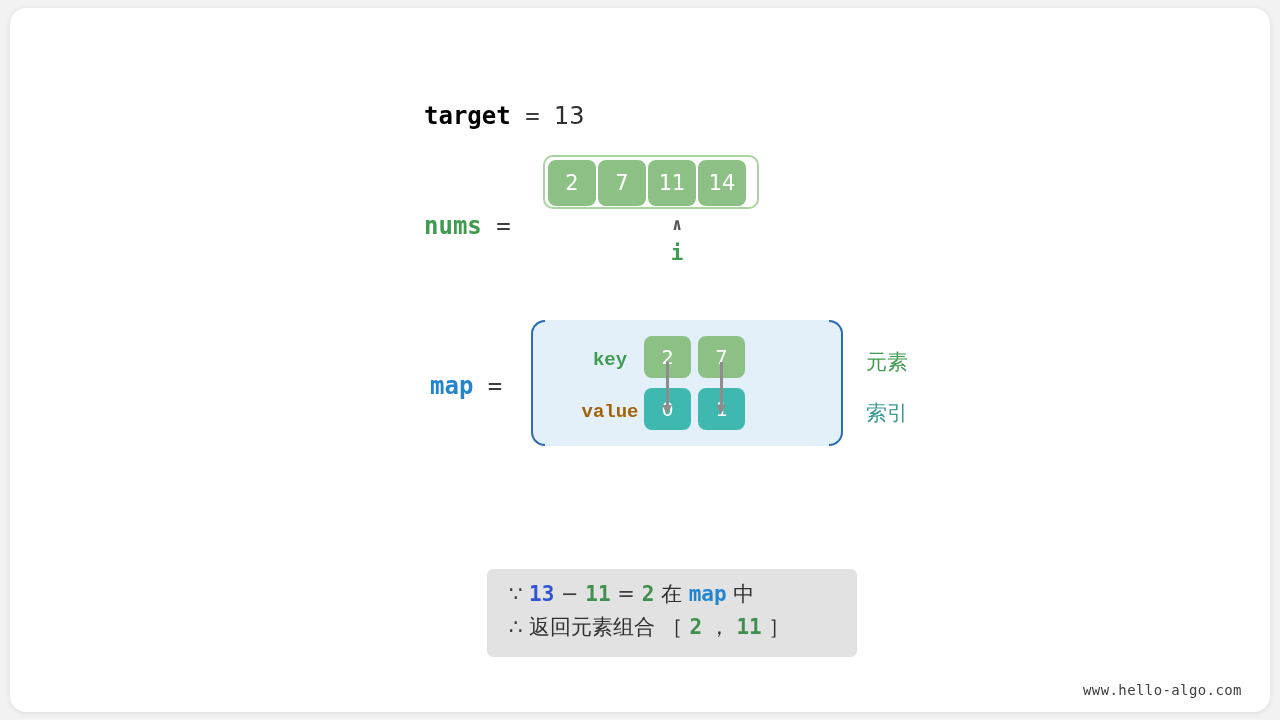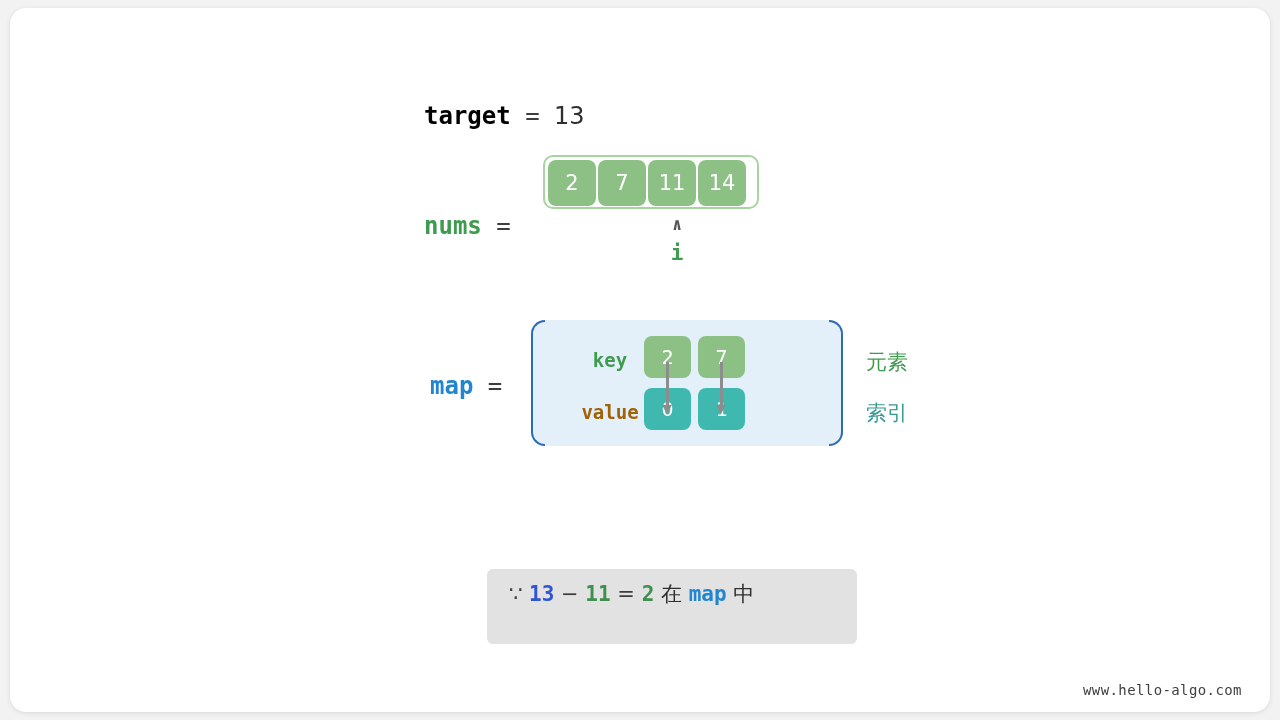--- a/index.html
+++ b/index.html
@@ -148,20 +148,21 @@
     border-radius: 0 14px 14px 0;
   }
 
   .map-row-label {
     position: absolute;
     left: 36px;
     width: 86px;
     text-align: center;
     font-size: 19px;
     line-height: 24px;
+    font-family: Liberation Mono, monospace;
   }
   #key-label   { top: 28px;  color: #3f9b4f; }
   #value-label { top: 80px;  color: #a16207; }
 
   .map-cells {
     position: absolute;
     left: 113px;
     display: flex;
     gap: 7px;
   }
@@ -222,21 +223,21 @@
     line-height: 28px;
     color: #2f2f2f;
   }
   #caption .kw { color: #3f9b4f; }
 
   
   #info-box {
     left: 477px;
     top: 561px;
     width: 370px;
-    height: 75px;
+    height: 88px;
     background: #e2e2e2;
     border-radius: 6px;
   }
   .info-line {
     position: absolute;
     left: 22px;
     font-size: 21px;
     line-height: 26px;
     color: #2f2f2f;
     white-space: nowrap;
@@ -321,18 +322,27 @@
         <span class="sym">∵</span>
         <span class="c-blue">13</span>
         <span class="sym">−</span>
         <span class="c-green">11</span>
         <span class="sym">=</span>
         <span class="c-green">2</span>
         <span class="c-dark">在</span>
         <span class="c-map">map</span>
         <span class="c-dark">中</span>
       </div>
+      <div id="info-line-2" class="info-line">
+        <span class="sym">∴</span>
+        <span class="c-dark">返回元素组合</span>
+        <span class="c-dark">［</span>
+        <span class="c-green">2</span>
+        <span class="c-dark">，</span>
+        <span class="c-green">11</span>
+        <span class="c-dark">］</span>
+      </div>
     </div>
 
     <div id="watermark" class="abs">www.hello-algo.com</div>
 
   </div>
 </div>
 
 </body></html>

